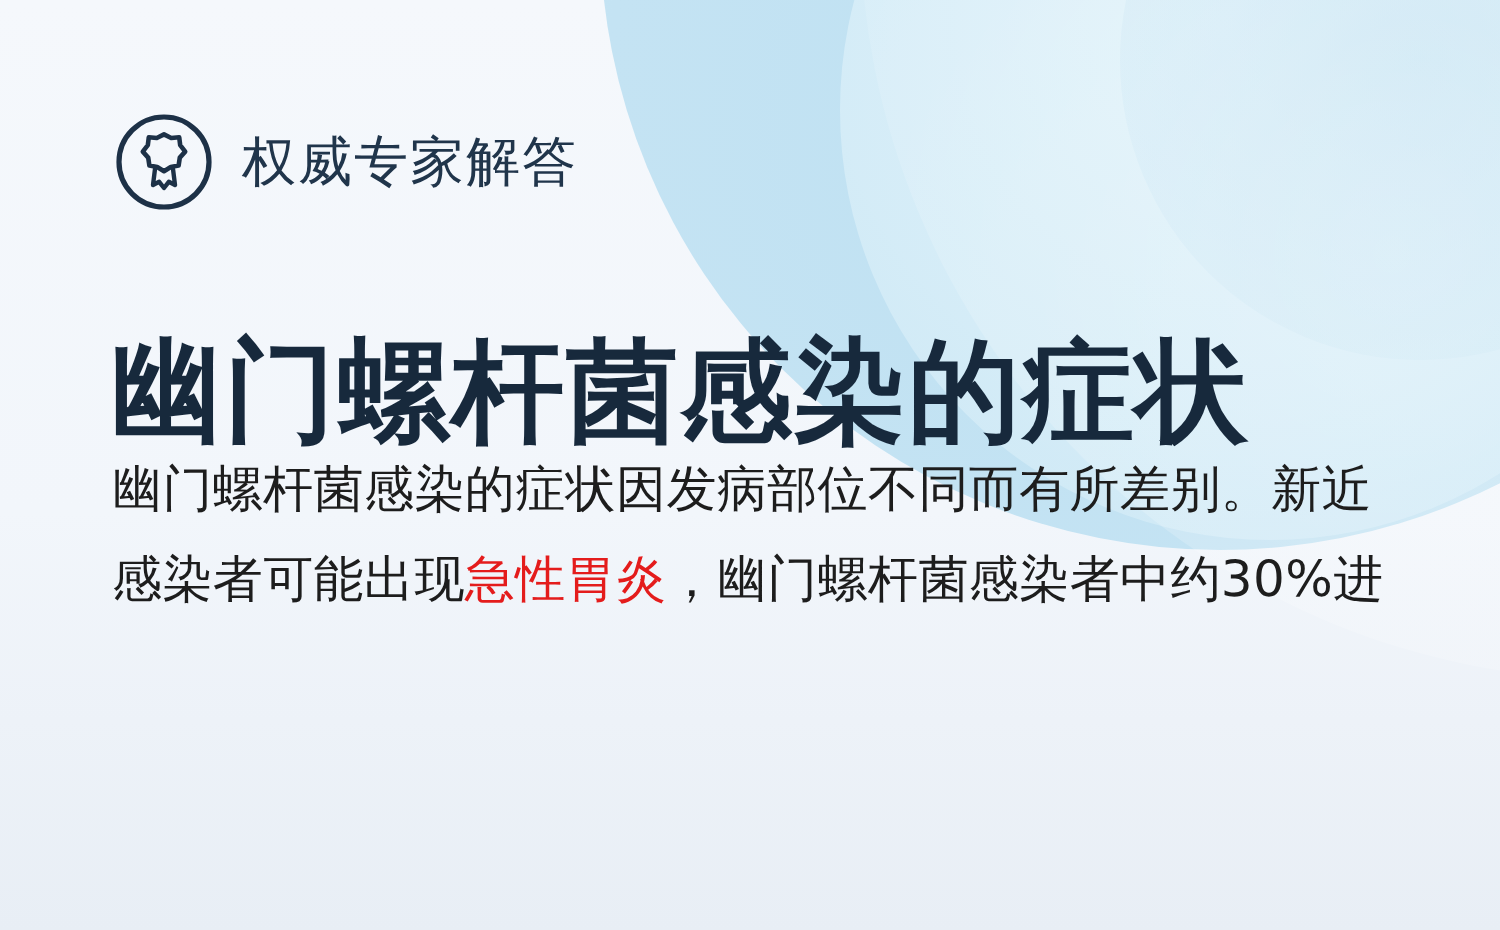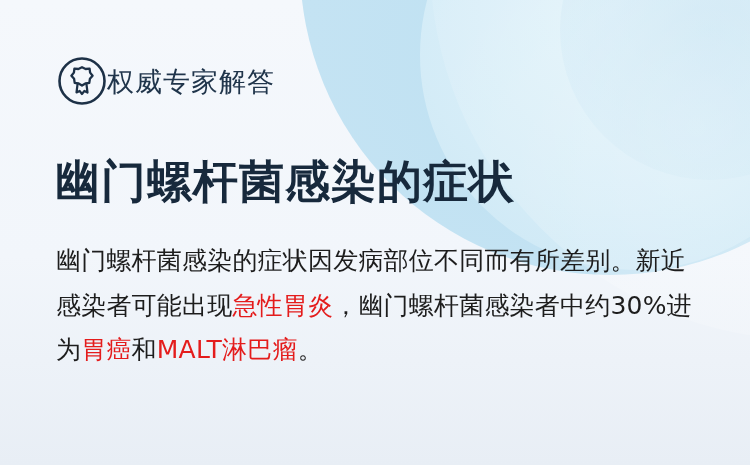--- a/index.html
+++ b/index.html
@@ -64,57 +64,57 @@
     position: relative;
     z-index: 5;
   }
 
   .eyebrow {
     position: absolute;
     left: 57px;
     top: 56px;
     display: flex;
     align-items: center;
+    gap: 14px;
   }
   .badge-icon {
     width: 50px;
     height: 50px;
     flex: 0 0 50px;
     display: block;
   }
   .eyebrow-label {
     font-size: 27px;
     line-height: 1;
     color: #20354b;
     letter-spacing: 1px;
     white-space: nowrap;
   }
 
   .page-title {
     position: absolute;
     left: 55px;
     top: 124px;
-    font-size: 45px;
+    font-size: 56px;
     font-weight: bold;
     color: #17293c;
     letter-spacing: 1px;
     line-height: 1.25;
     white-space: nowrap;
   }
 
   .body-copy {
     position: absolute;
     left: 56px;
     top: 223px;
     width: 648px;
     font-size: 25px;
     line-height: 44.5px;
     color: #1d1d1d;
     letter-spacing: 0.2px;
-    margin-top: 16px;
   }
   .body-line {
     white-space: nowrap;
   }
   .hl {
     color: #e41c1c;
     text-align: center;
   }
 </style>
 </head>
@@ -140,17 +140,16 @@
         </svg>
       </span>
       <span class="eyebrow-label">权威专家解答</span>
     </div>
 
     <h1 class="page-title">幽门螺杆菌感染的症状</h1>
 
     <div class="body-copy" id="body-copy">
         <div class="body-line"><span>幽门螺杆菌感染的症状因发病部位不同而有所差别。新近</span></div>
         <div class="body-line"><span>感染者可能出现</span><span class="hl">急性胃炎</span><span>，幽门螺杆菌感染者中约30%进</span></div>
-        <div class="body-line"><span>为</span><span class="hl">胃癌</span><span>和</span><span class="hl">MALT淋巴瘤</span><span>。</span></div>
       </div>
 
   </div>
 </div>
 
 </body></html>

